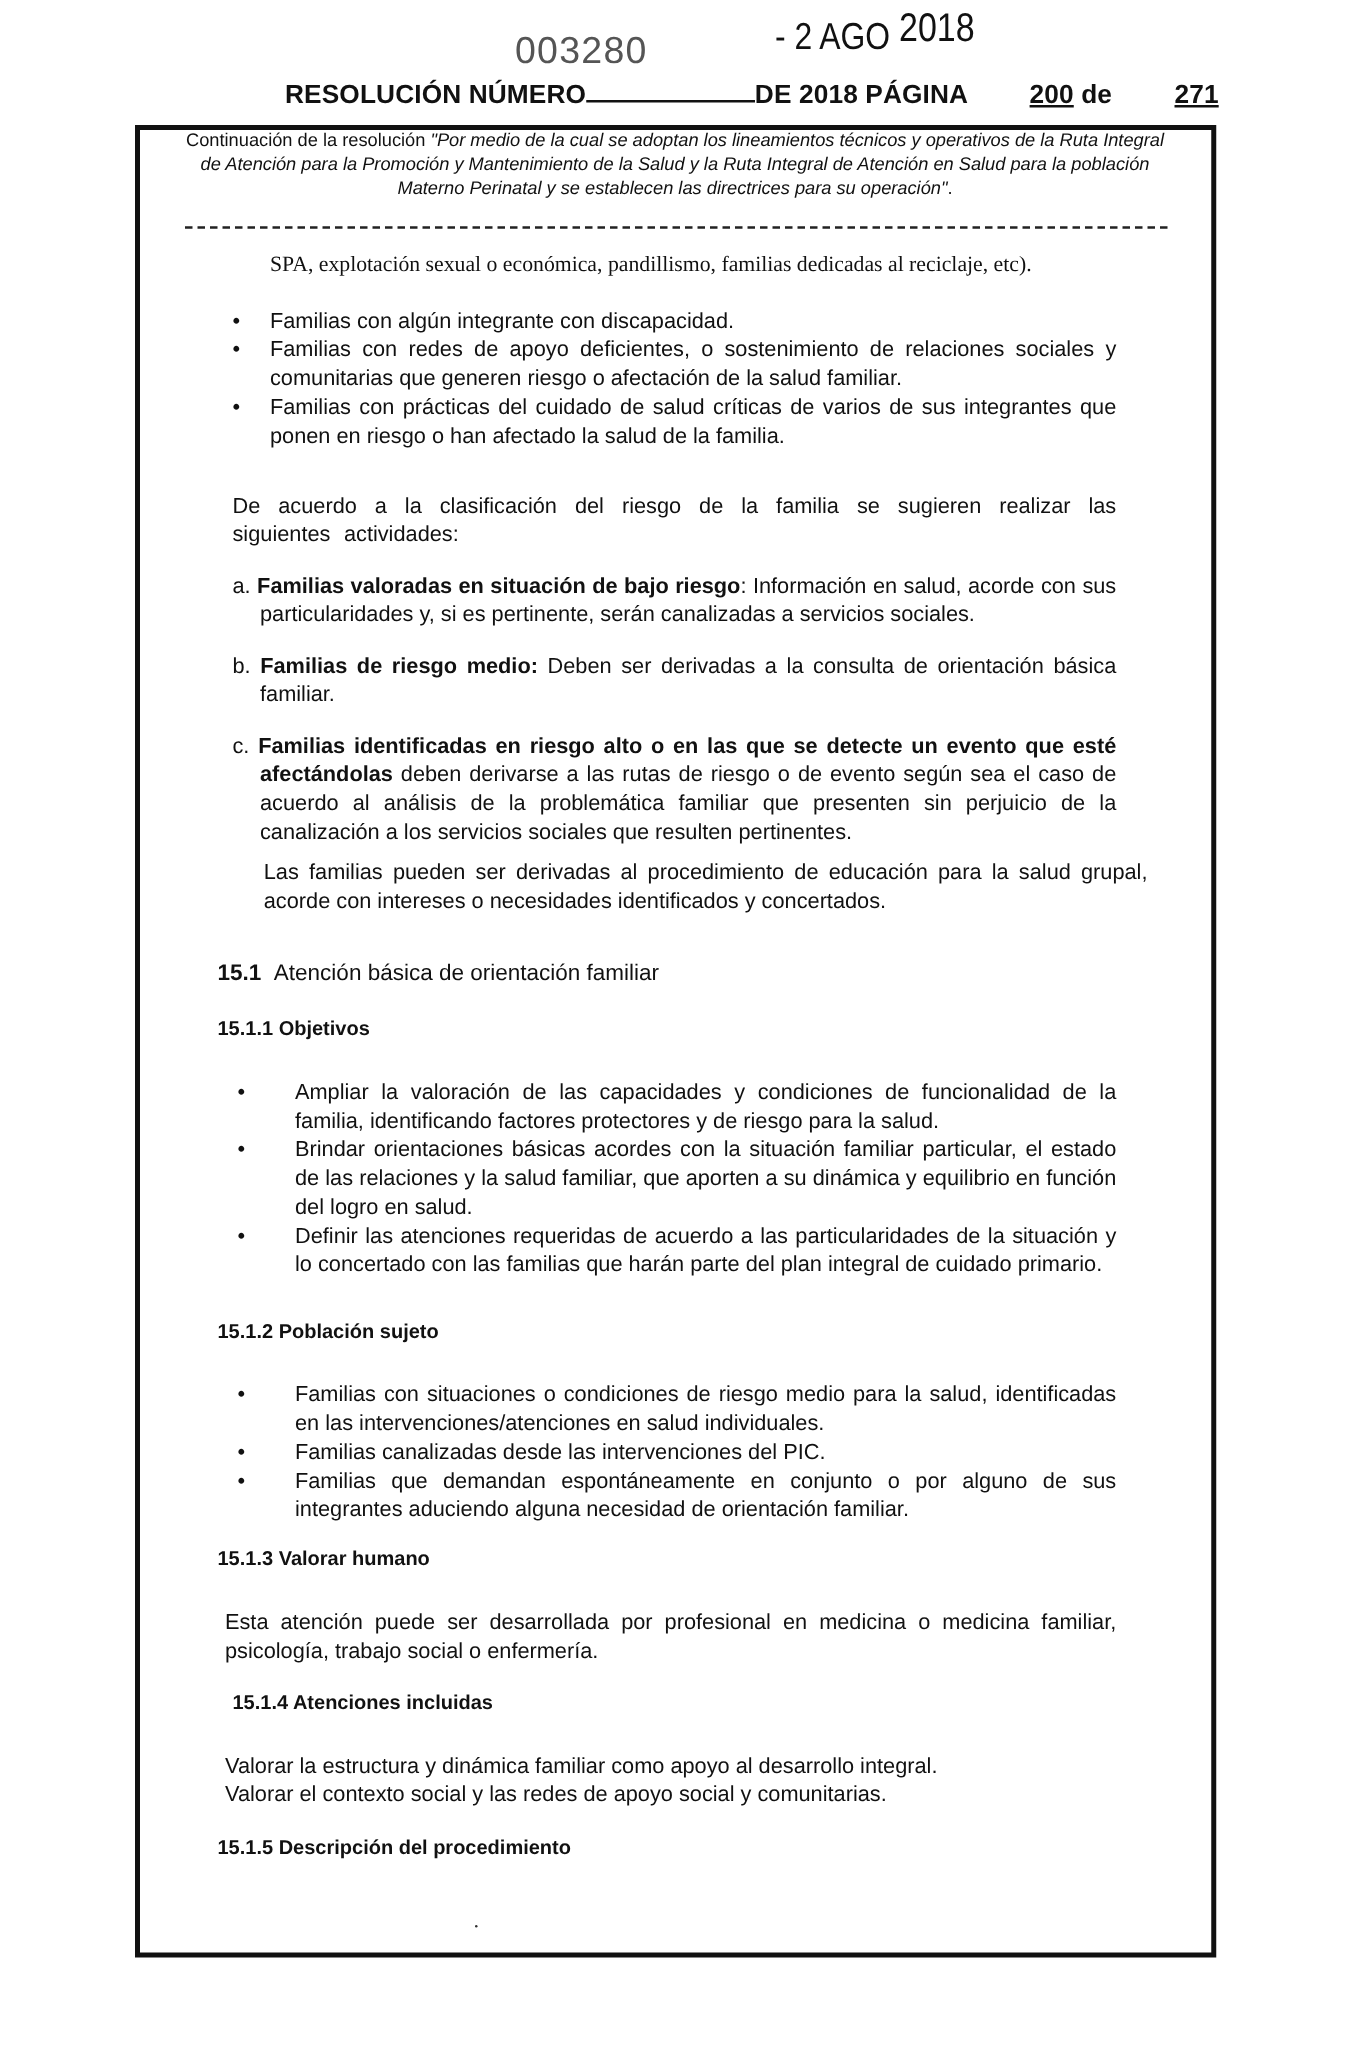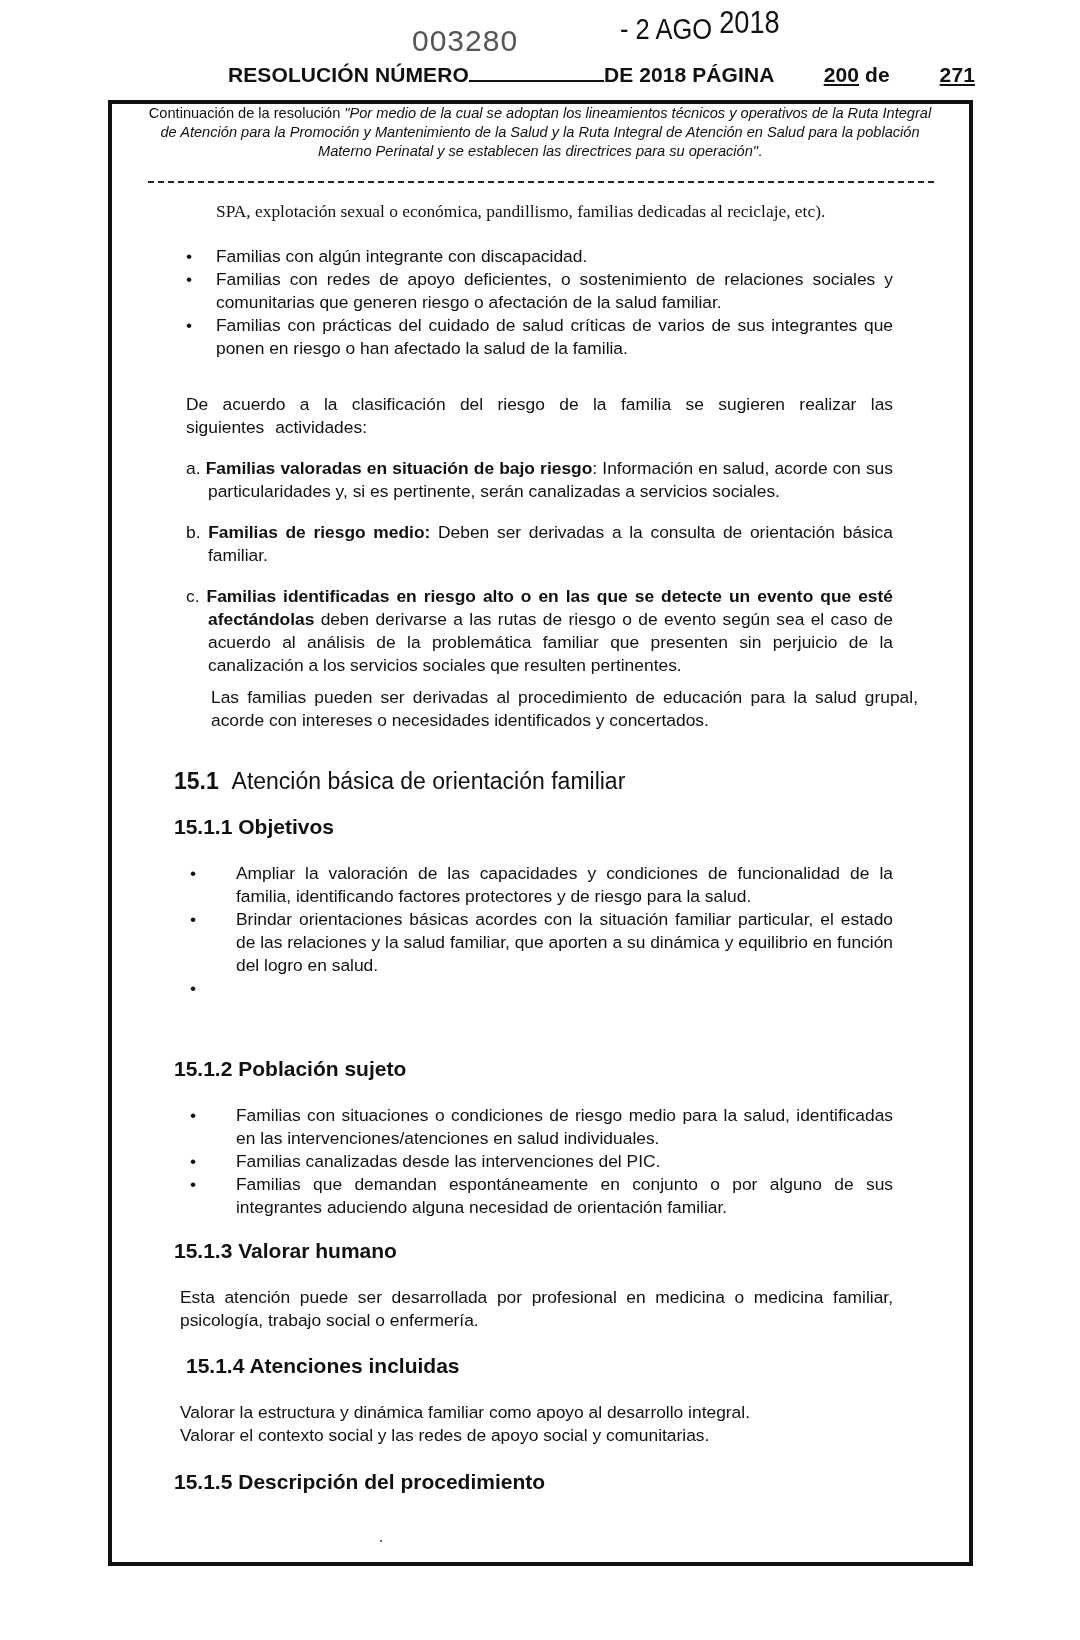--- a/index.html
+++ b/index.html
@@ -37,23 +37,23 @@
   .continuation i { font-style: italic; }
   .dash-line {
     position: absolute; left: 148px; top: 181px; width: 786px;
     border-top: 2px dashed #222; height: 0;
   }
   .body-text { position: absolute; font-size: 17.4px; line-height: 23px; }
   .just { text-align: justify; }
   .bullet-list { position: absolute; margin: 0; padding: 0; list-style: none; }
   .bullet-list li { position: relative; font-size: 17.4px; line-height: 23px; text-align: justify; }
   .bullet-list li .dot { position: absolute; }
-  .h-sec { position: absolute; font-size: 23px; font-weight: bold; }
+  .h-sec { position: absolute; font-size: 18px; font-weight: bold; }
   .h-sec .t { font-weight: normal; }
-  .h-sub { position: absolute; font-size: 21px; font-weight: bold; }
+  .h-sub { position: absolute; font-size: 16px; font-weight: bold; }
   b { font-weight: bold; }
   .tiny-mark { position: absolute; width: 2px; height: 2px; background: #333; border-radius: 1px; }
 </style>
 </head>
 <body>
 
 <div class="stamp-number">003280</div>
 <div class="stamp-date">
   <span>- 2 AGO</span>
   <span class="year">2018</span>
@@ -96,21 +96,21 @@
 <div class="body-text just" style="left:186px; top:686px; width:707px;margin-left:25px;">Las familias pueden ser derivadas al procedimiento de educación para la salud grupal, acorde con intereses o necesidades identificados y concertados.</div>
 
 <div class="h-sec" style="left:174px; top:768px;">
   <span>15.1</span>&nbsp;&nbsp;<span class="t">Atención básica de orientación familiar</span>
 </div>
 
 <div class="h-sub" style="left:174px; top:815px;">15.1.1 Objetivos</div>
 <ul class="bullet-list" style="left:190px; top:862px; width:703px;">
   <li style="padding-left:46px;"><span class="dot" style="left:0;">•</span><span>Ampliar la valoración de las capacidades y condiciones de funcionalidad de la familia, identificando factores protectores y de riesgo para la salud.</span></li>
   <li style="padding-left:46px;"><span class="dot" style="left:0;">•</span><span>Brindar orientaciones básicas acordes con la situación familiar particular, el estado de las relaciones y la salud familiar, que aporten a su dinámica y equilibrio en función del logro en salud.</span></li>
-  <li style="padding-left:46px;"><span class="dot" style="left:0;">•</span></li>
+  <li style="padding-left:46px;"><span class="dot" style="left:0;">•</span><span>Definir las atenciones requeridas de acuerdo a las particularidades de la situación y lo concertado con las familias que harán parte del plan integral de cuidado primario.</span></li>
 </ul>
 
 <div class="h-sub" style="left:174px; top:1057px;">15.1.2 Población sujeto</div>
 <ul class="bullet-list" style="left:190px; top:1104px; width:703px;">
   <li style="padding-left:46px;"><span class="dot" style="left:0;">•</span><span>Familias con situaciones o condiciones de riesgo medio para la salud, identificadas en las intervenciones/atenciones en salud individuales.</span></li>
   <li style="padding-left:46px;"><span class="dot" style="left:0;">•</span><span>Familias canalizadas desde las intervenciones del PIC.</span></li>
   <li style="padding-left:46px;"><span class="dot" style="left:0;">•</span><span>Familias que demandan espontáneamente en conjunto o por alguno de sus integrantes aduciendo alguna necesidad de orientación familiar.</span></li>
 </ul>
 
 <div class="h-sub" style="left:174px; top:1239px;">15.1.3 Valorar humano</div>

